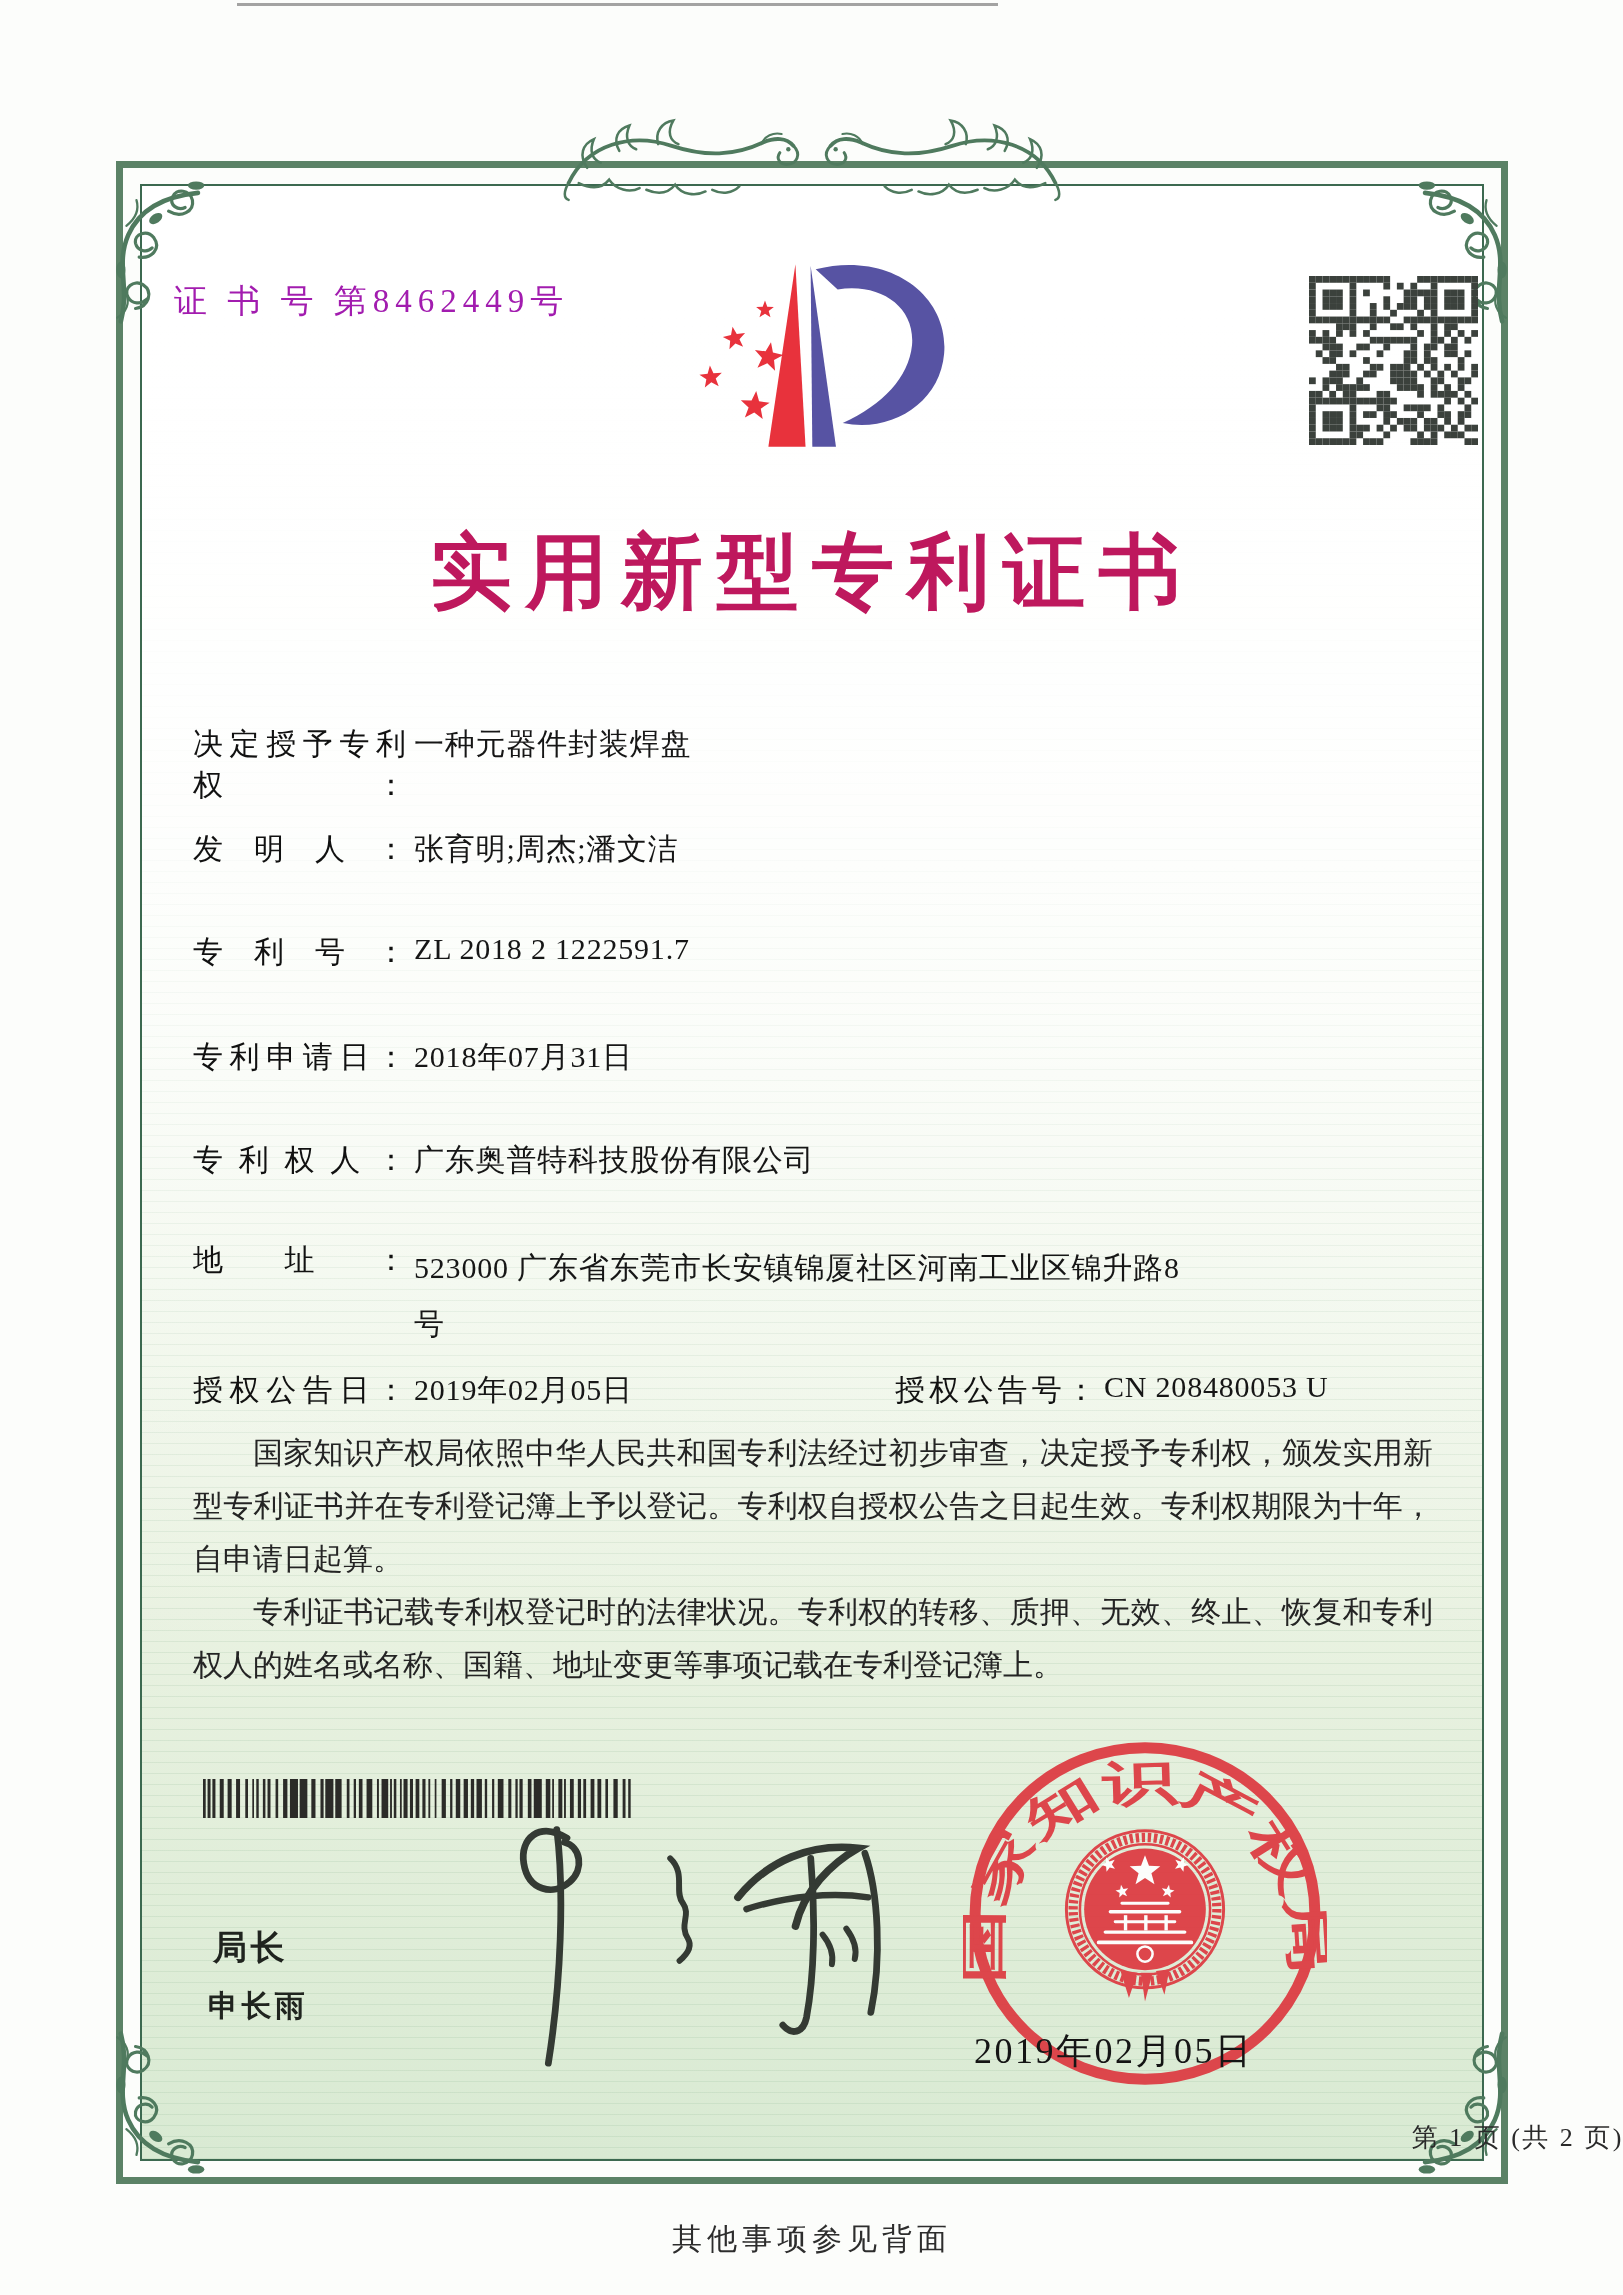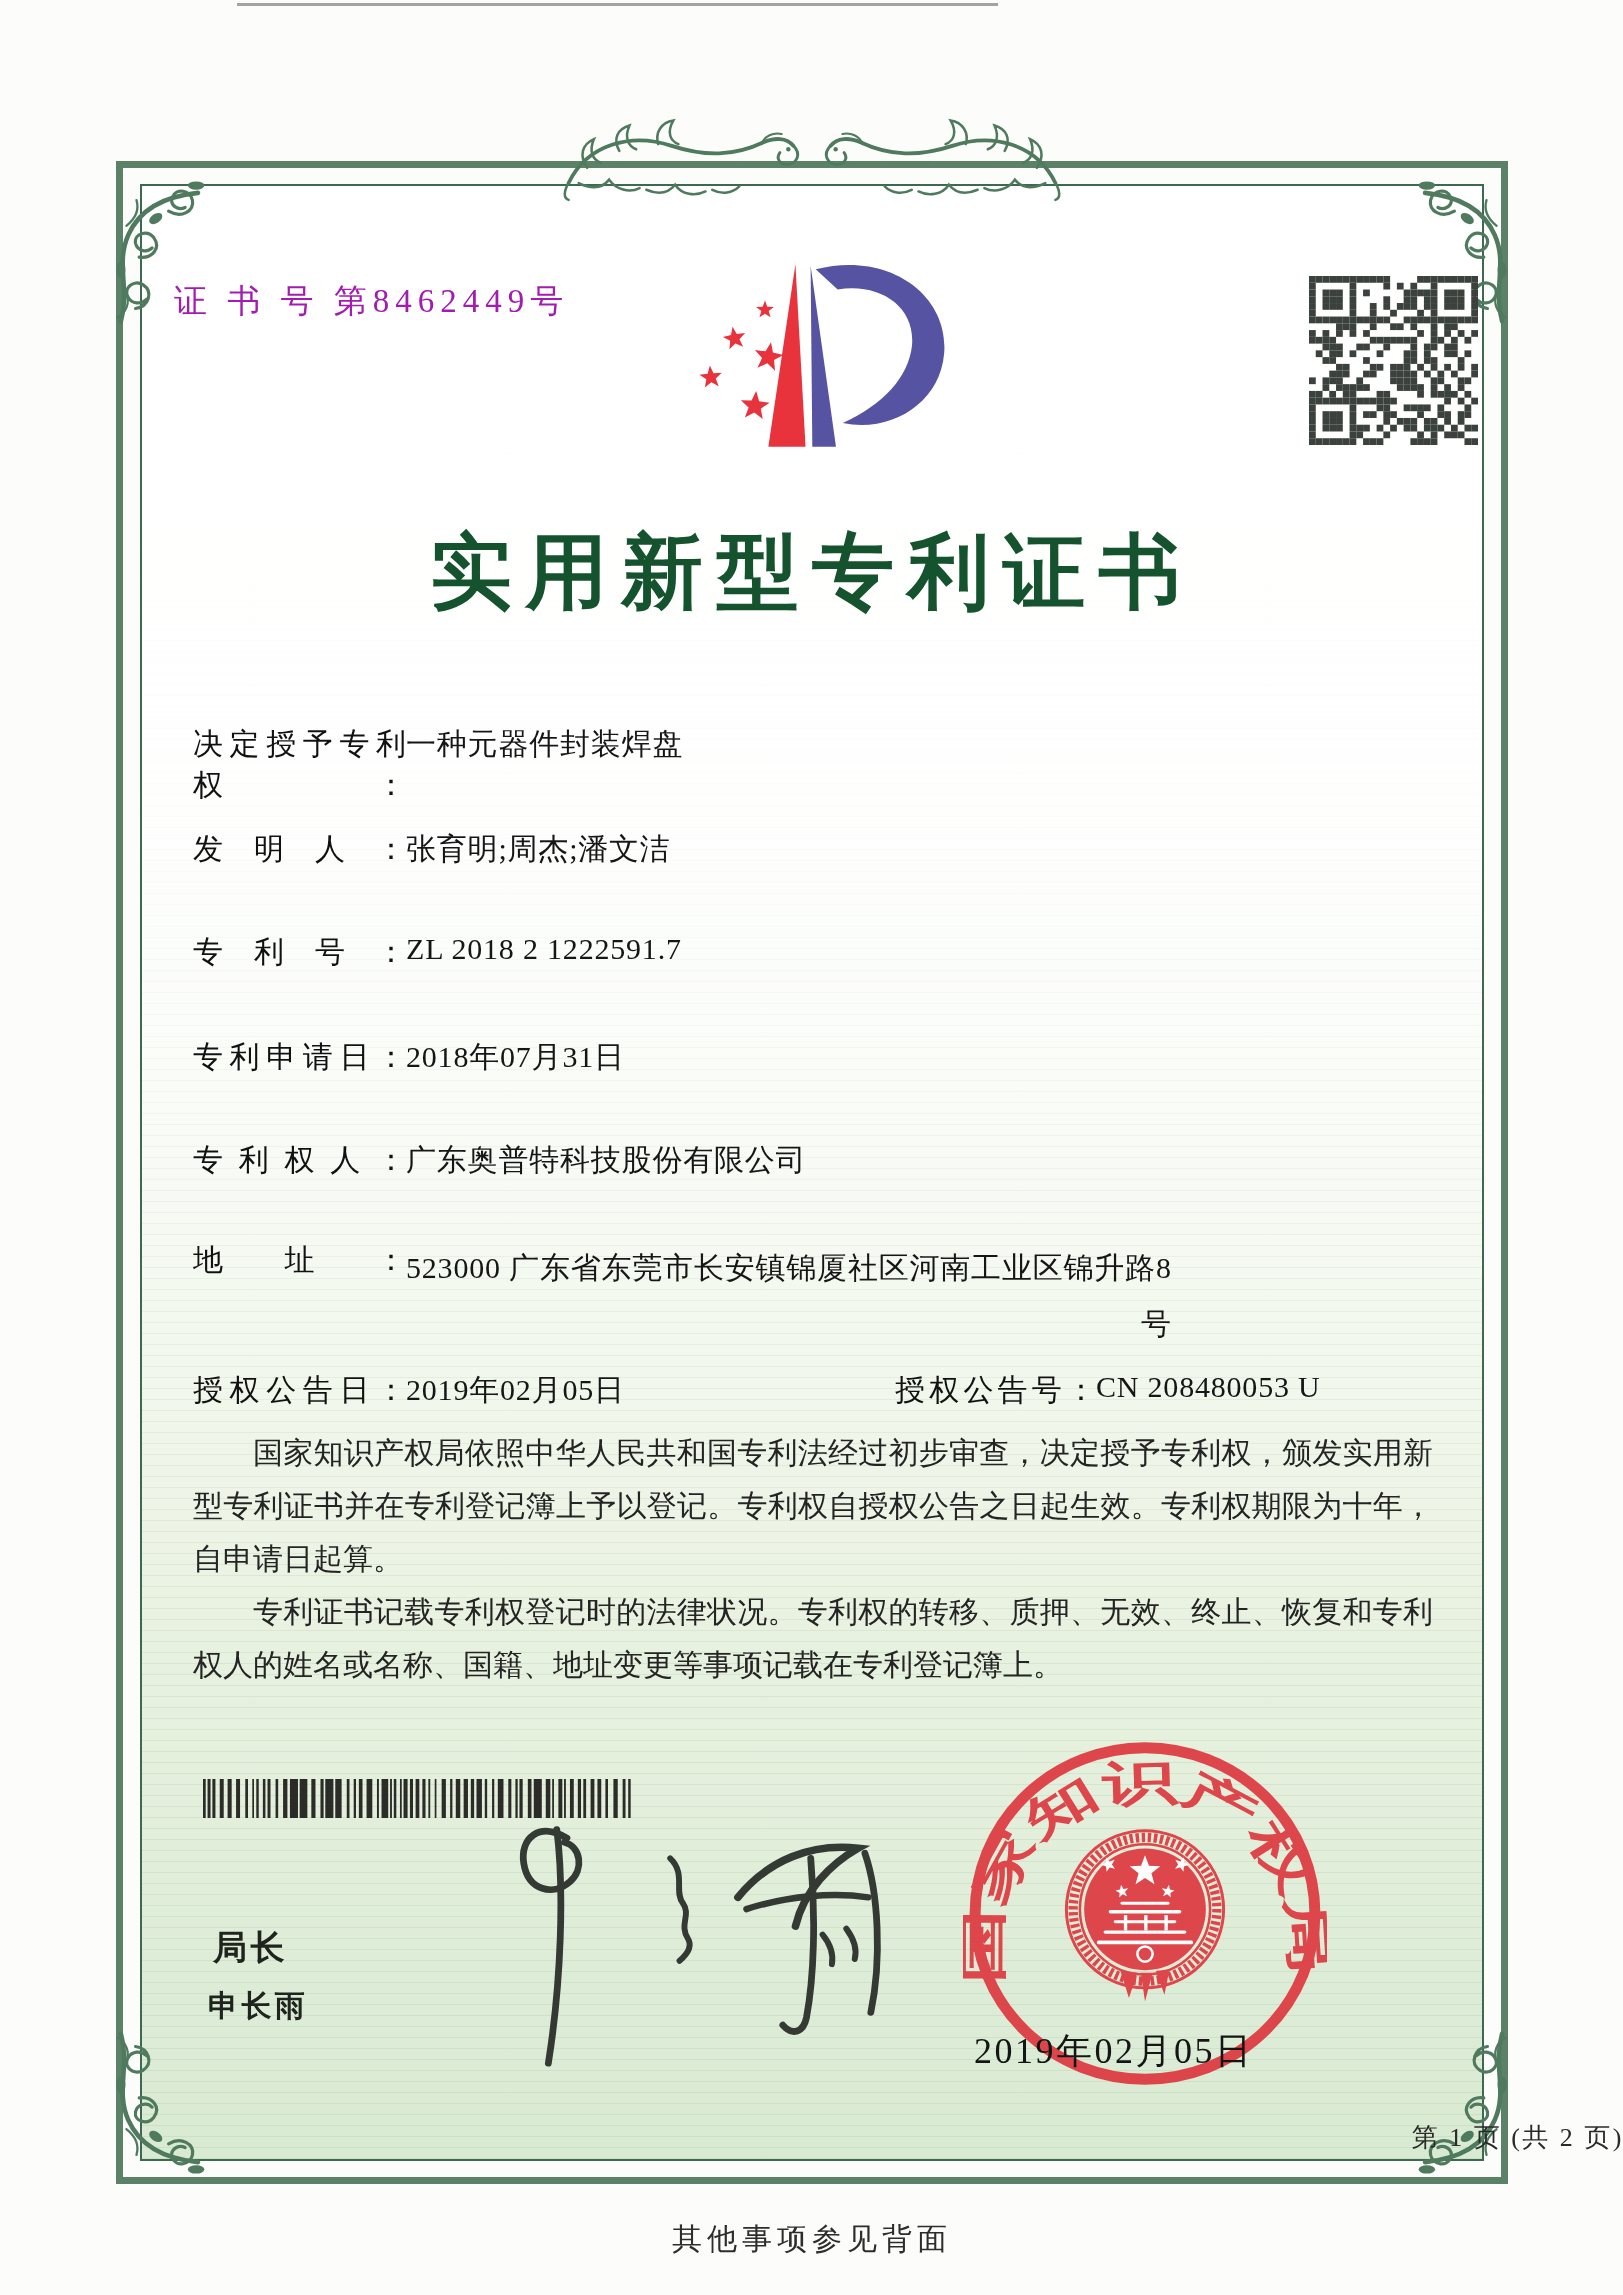--- a/index.html
+++ b/index.html
@@ -16,25 +16,25 @@
                  linear-gradient(180deg,rgba(255,255,255,1) 6%,rgba(255,255,255,.85) 30%,rgba(255,255,255,.25) 55%,rgba(255,255,255,0) 75%),
                  repeating-linear-gradient(0deg,rgba(104,156,116,.13) 0 1.4px,rgba(104,156,116,0) 1.4px 11px),
                  linear-gradient(180deg,#fdfefc 0%,#f6faf2 45%,#e9f2e1 72%,#ddecd6 92%,#d9ead3 100%);}
   
   .orn{position:absolute;pointer-events:none;}
   
   .cert-no{position:absolute;left:174px;top:279px;font-size:33px;letter-spacing:6px;color:#a21caf;}
   .logo{position:absolute;left:670px;top:254px;width:288px;height:218px;}
   .qr{position:absolute;left:1309px;top:276px;width:169px;height:169px;}
   .title{position:absolute;left:0;top:518px;width:100%;text-align:center;
-         font-size:82px;font-weight:bold;letter-spacing:13.5px;color:#14532d;}
+         font-size:82px;font-weight:bold;letter-spacing:13.5px;color:#be185d;}
   
   .row{position:absolute;left:193px;font-size:30px;color:#161616;width:1243px;}
   .f-label{display:inline-block;width:213px;text-align:justify;text-align-last:justify;vertical-align:top;color:#111;}
-  .f-value{display:inline-block;margin-left:0;vertical-align:top;letter-spacing:0.8px;text-align:right;}
+  .f-value{display:inline-block;margin-left:8px;vertical-align:top;letter-spacing:0.8px;}
   .prewrap{white-space:pre-line;line-height:56px;}
   .pair2{position:absolute;left:702px;top:0;}
   
   .body-text{position:absolute;left:193px;top:1426px;width:1240px;
              font-size:30px;line-height:53px;text-align:justify;color:#242424;}
   .body-text p{margin:0;text-indent:2em;}
   
   .barcode{position:absolute;left:203px;top:1779px;width:433px;height:39px;}
   .officer-title{position:absolute;left:213px;top:1925px;font-size:34px;font-weight:600;
                  font-family:"Liberation Sans","DejaVu Sans",sans-serif;color:#20241f;letter-spacing:3.4px;}

